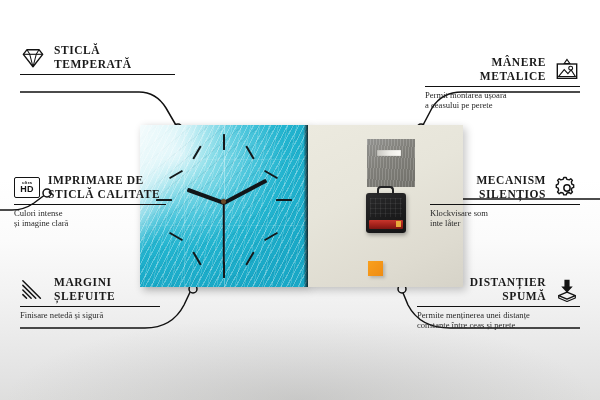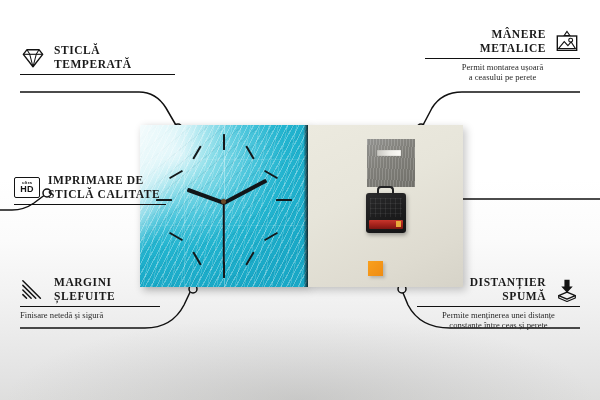--- a/index.html
+++ b/index.html
@@ -141,21 +141,21 @@
   .feature.right .ftitle { text-align:right; }
 
   .rule { height:1.4px; background:#111; margin-top:3px; }
 
   .fdesc {
     font-family:"Liberation Serif", serif;
     font-size:8.6px; line-height:10px; color:#2a2a2a;
     margin-top:3px; white-space:pre-line;
   }
   .feature.left .fdesc { text-align:left; }
-  .feature.right .fdesc { text-align:center; }
+  .feature.right .fdesc { text-align:left; }
 
   .icon { width:26px; height:24px; flex:0 0 auto; display:block; }
   .icon svg { width:100%; height:100%; display:block; }
 
   
   .hd-badge {
     width:26px; height:21px; border:1.6px solid #131313; border-radius:2px;
     display:flex; flex-direction:column; align-items:center; justify-content:center;
     line-height:1;
   }
@@ -272,20 +272,22 @@
   <div class="feature left" style="left:14px; top:174px; width:152px;">
     <div class="headrow">
       <span class="icon hd-badge">
         <span class="ultra">ultra</span>
         <span class="hd">HD</span>
       </span>
       <span class="ftitle">IMPRIMARE DE
 STICLĂ CALITATE</span>
     </div>
     <div class="rule" style="width:152px;"></div>
+    <div class="fdesc">Culori intense
+și imagine clară</div>
   </div>
 
   <div class="feature left" style="left:20px; top:276px; width:140px;">
     <div class="headrow">
       <span class="icon">
         <svg viewBox="0 0 28 26">
           <g stroke="#131313" stroke-width="1.6" stroke-linecap="round">
             <line x1="3" y1="3" x2="22" y2="22"></line>
             <line x1="3" y1="8" x2="17" y2="22"></line>
             <line x1="3" y1="13" x2="12" y2="22"></line>
@@ -293,40 +295,61 @@
           </g>
         </svg>
       </span>
       <span class="ftitle">MARGINI
 ȘLEFUITE</span>
     </div>
     <div class="rule" style="width:140px;"></div>
     <div class="fdesc">Finisare netedă și sigură</div>
   </div>
 
-  <div class="feature right" style="left:425px; top:28px; width:155px;">
+  <div class="feature right" style="left:425px; top:56px; width:155px;">
     <div class="headrow">
       <span class="ftitle">MÂNERE
 METALICE</span>
       <span class="icon">
         <svg viewBox="0 0 28 26">
           <g fill="none" stroke="#131313" stroke-width="1.5">
             <path d="M14 1.5 L11 6 H17 Z" stroke-width="1.2"></path>
             <rect x="3.5" y="6.5" width="21" height="15.5"></rect>
             <path d="M5 20 L11 12.5 L15 17 L18.5 13 L23 20 Z" stroke-width="1.2"></path>
             <circle cx="18" cy="11" r="2.1" stroke-width="1.2"></circle>
           </g>
         </svg>
       </span>
     </div>
     <div class="rule" style="width:155px;"></div>
     <div class="fdesc">Permit montarea ușoară
 a ceasului pe perete</div>
   </div>
 
+  <div class="feature right" style="left:430px; top:174px; width:150px;">
+    <div class="headrow">
+      <span class="ftitle">MECANISM
+SILENȚIOS</span>
+      <span class="icon">
+        <svg viewBox="0 0 28 26">
+          <g fill="none" stroke="#131313" stroke-width="1.6" stroke-linejoin="round">
+            <path d="M14 3.2
+                     l2.6 .55 1.75-1.25 1.9 1.9 -1.25 1.75 .55 2.6 2.1 .9 0 2.7 -2.1 .9
+                     -.55 2.6 1.25 1.75 -1.9 1.9 -1.75 -1.25 -2.6 .55 -.9 2.1 -2.7 0 -.9 -2.1
+                     -2.6 -.55 -1.75 1.25 -1.9 -1.9 1.25 -1.75 -.55 -2.6 -2.1 -.9 0 -2.7 2.1 -.9
+                     .55 -2.6 -1.25 -1.75 1.9 -1.9 1.75 1.25 2.6 -.55 .9 -2.1 2.7 0 Z" transform="translate(0,0.6) scale(0.95) translate(0.7,0)"></path>
+            <circle cx="14" cy="13" r="3.4"></circle>
+          </g>
+        </svg>
+      </span>
+    </div>
+    <div class="rule" style="width:150px;"></div>
+    <div class="fdesc">Klockvisare som
+inte låter</div>
+  </div>
 
   <div class="feature right" style="left:417px; top:276px; width:163px;">
     <div class="headrow">
       <span class="ftitle">DISTANȚIER
 SPUMĂ</span>
       <span class="icon">
         <svg viewBox="0 0 28 26">
           <g fill="none" stroke="#131313" stroke-width="1.5" stroke-linejoin="round">
             <path d="M11.2 2 h5.6 v7.2 h3.4 L14 16 L7.8 9.2 h3.4 Z" fill="#131313" stroke="none"></path>
             <path d="M14 15.2 L23 19 L14 22.8 L5 19 Z"></path>

